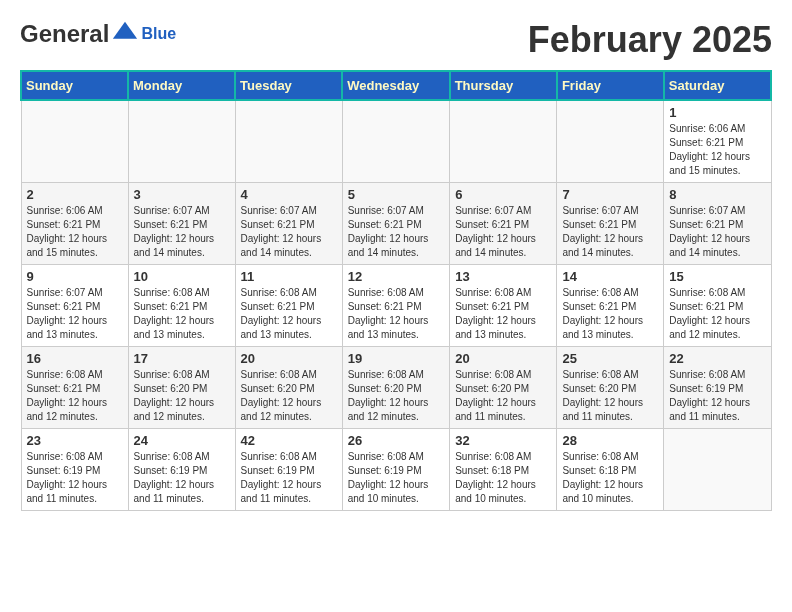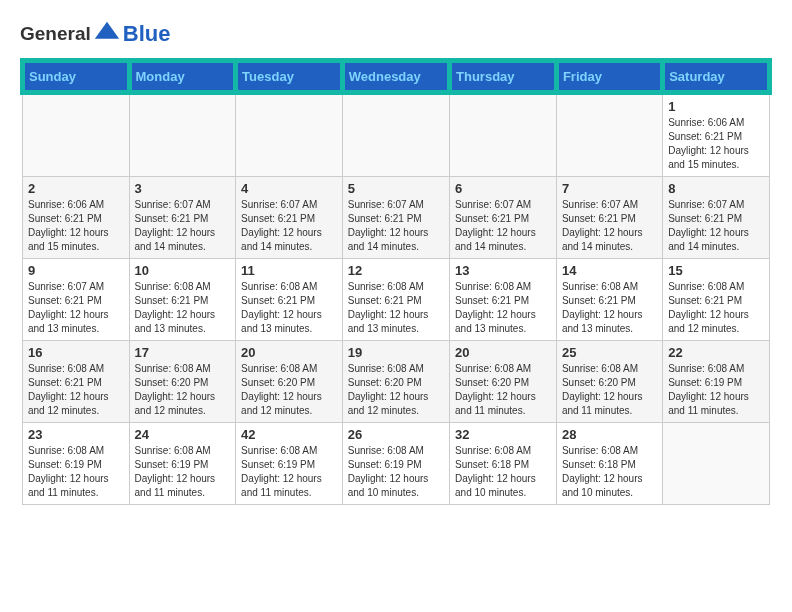--- a/index.html
+++ b/index.html
@@ -38,26 +38,26 @@
       font-size: 16px;
       color: #555;
     }
     .calendar {
       width: 100%;
       border-collapse: collapse;
       border: 1px solid #ccc;
     }
     .calendar th {
       background-color: #2060c0;
-      color: #7dd3fc;
+      color: #fef9c3;
       font-size: 13px;
       font-weight: bold;
       padding: 6px 4px;
       text-align: left;
-      border: 5px solid #14b8a6;
+      border: 2px solid #14b8a6;
     }
     .calendar td {
       vertical-align: top;
       border: 1px solid #ccc;
       padding: 4px 5px;
       width: 108px;
       min-height: 90px;
       font-size: 11px;
       color: #333;
     }
@@ -84,30 +84,31 @@
     .calendar thead tr th {
       background-color: #2060c0;
     }
   </style>
 </head>
 <body>
 
 <div class="header">
   <div class="logo">
     <div style="display:flex;align-items:center;">
-      <span style="font-size:19px;font-weight:bold;color:#333;">General</span>
+      <span style="font-size:24px;font-weight:bold;color:#333;">General</span>
       <svg class="logo-icon" viewBox="0 0 30 30" style="margin:0 2px;">
         <polygon points="15,2 28,20 2,20" fill="#2060c0"></polygon>
       </svg>
     </div>
     <div>
-      <span style="font-size:22px;font-weight:bold;color:#2060c0;">Blue</span>
+      <span style="font-size:16px;font-weight:bold;color:#2060c0;">Blue</span>
     </div>
   </div>
   <div class="title-block">
+    <div class="month-title">February 2025</div>
   </div>
 </div>
 
 <table class="calendar">
   <thead>
     <tr>
     <th>Sunday</th>
         <th>Monday</th>
         <th>Tuesday</th>
         <th>Wednesday</th>

